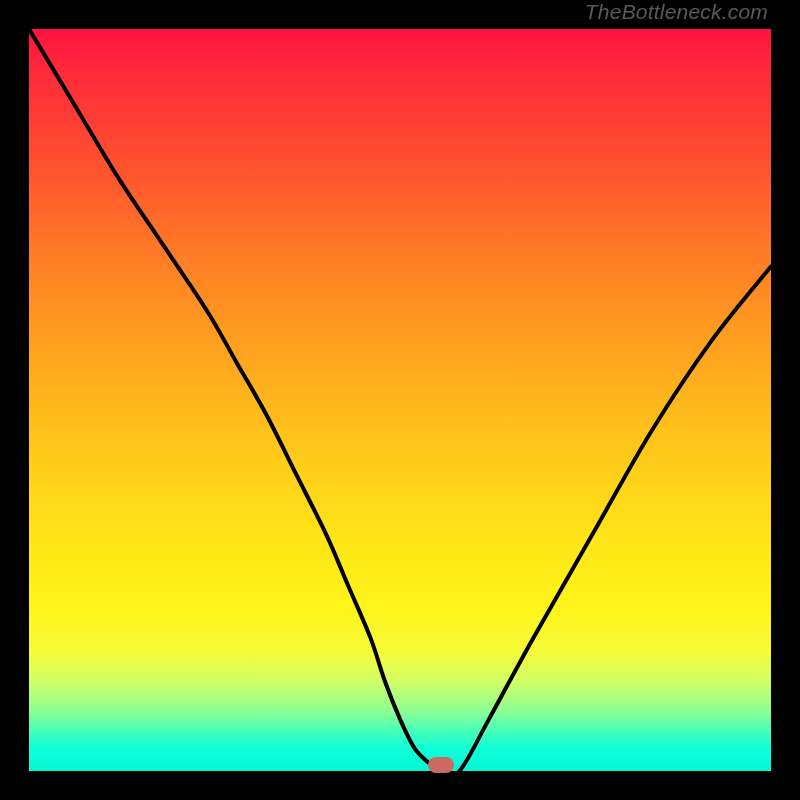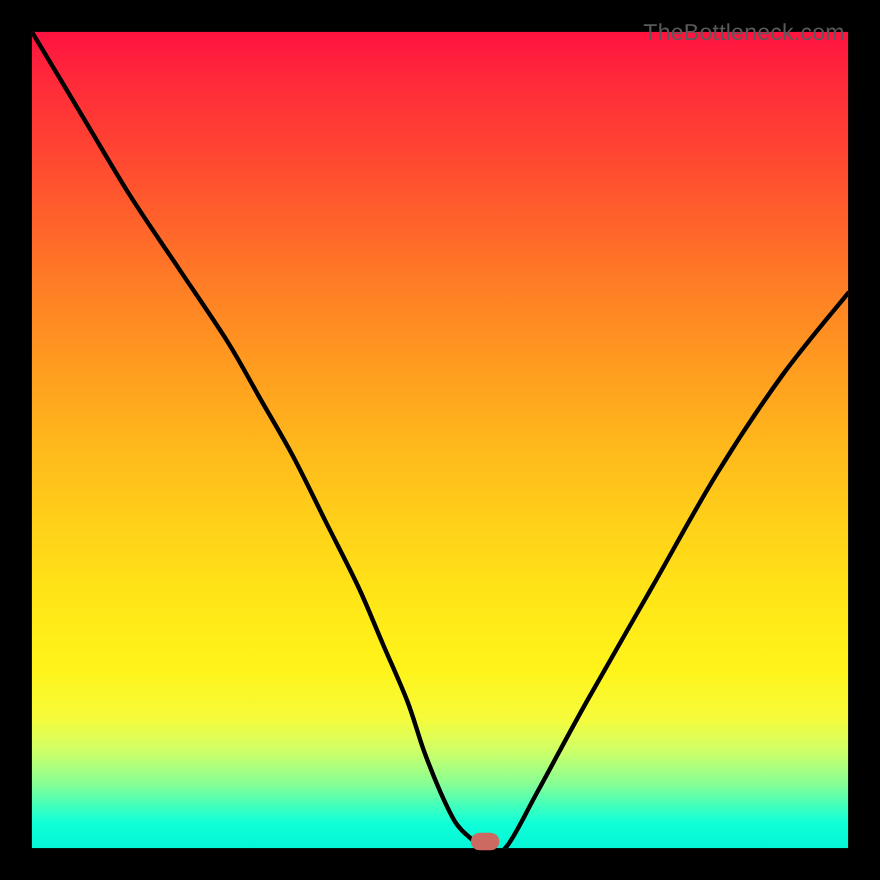--- a/index.html
+++ b/index.html
@@ -36,27 +36,28 @@
       #fff41a 78%,
       #f6fb3a 84%,
       #cfff66 88%,
       #8aff94 92%,
       #3dffbf 95%,
       #0fffd8 97%,
       #04f6d6 100%);
   }
   .attribution {
     position: absolute;
-    top: 18px;
+    top: 0;
     right: 32px;
     color: #5a5a5a;
     font-size: 21px;
     font-weight: 500;
     letter-spacing: 0.2px;
     z-index: 5;
+    font-style: italic;
   }
   svg.curve {
     position: absolute;
     left: 0;
     top: 0;
     width: 742px;
     height: 742px;
     z-index: 3;
   }
   .marker {

